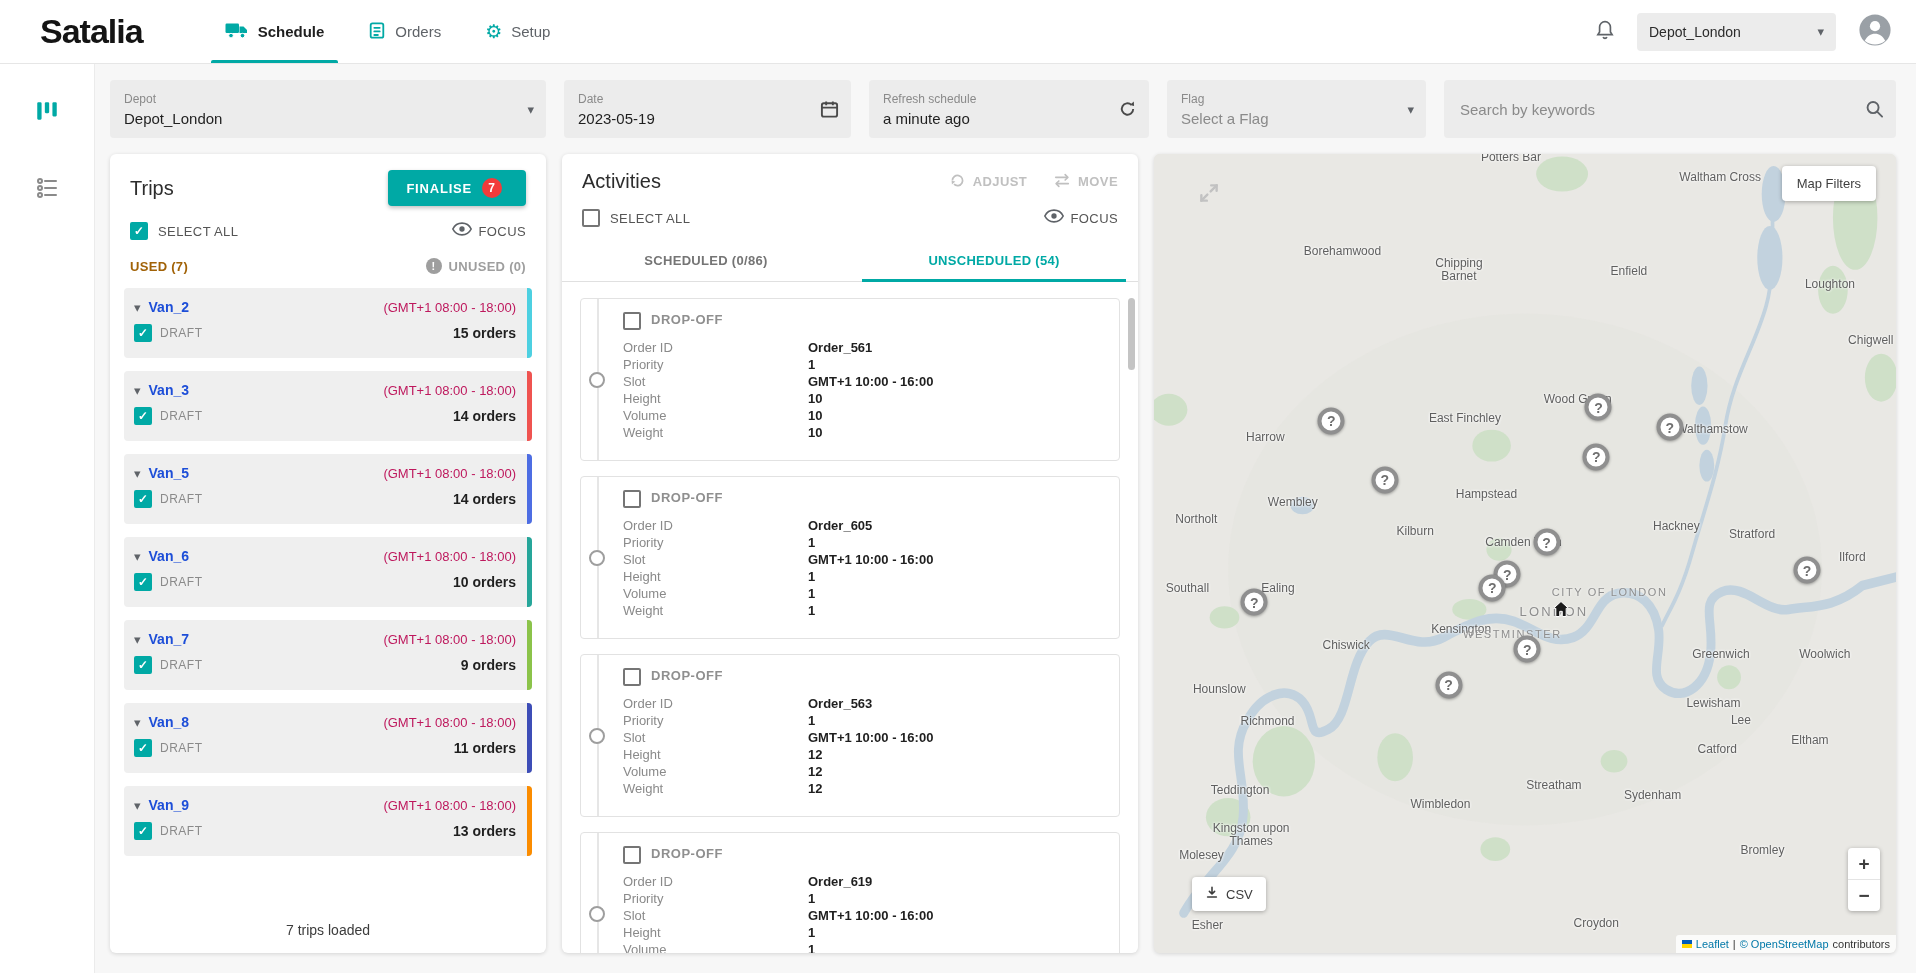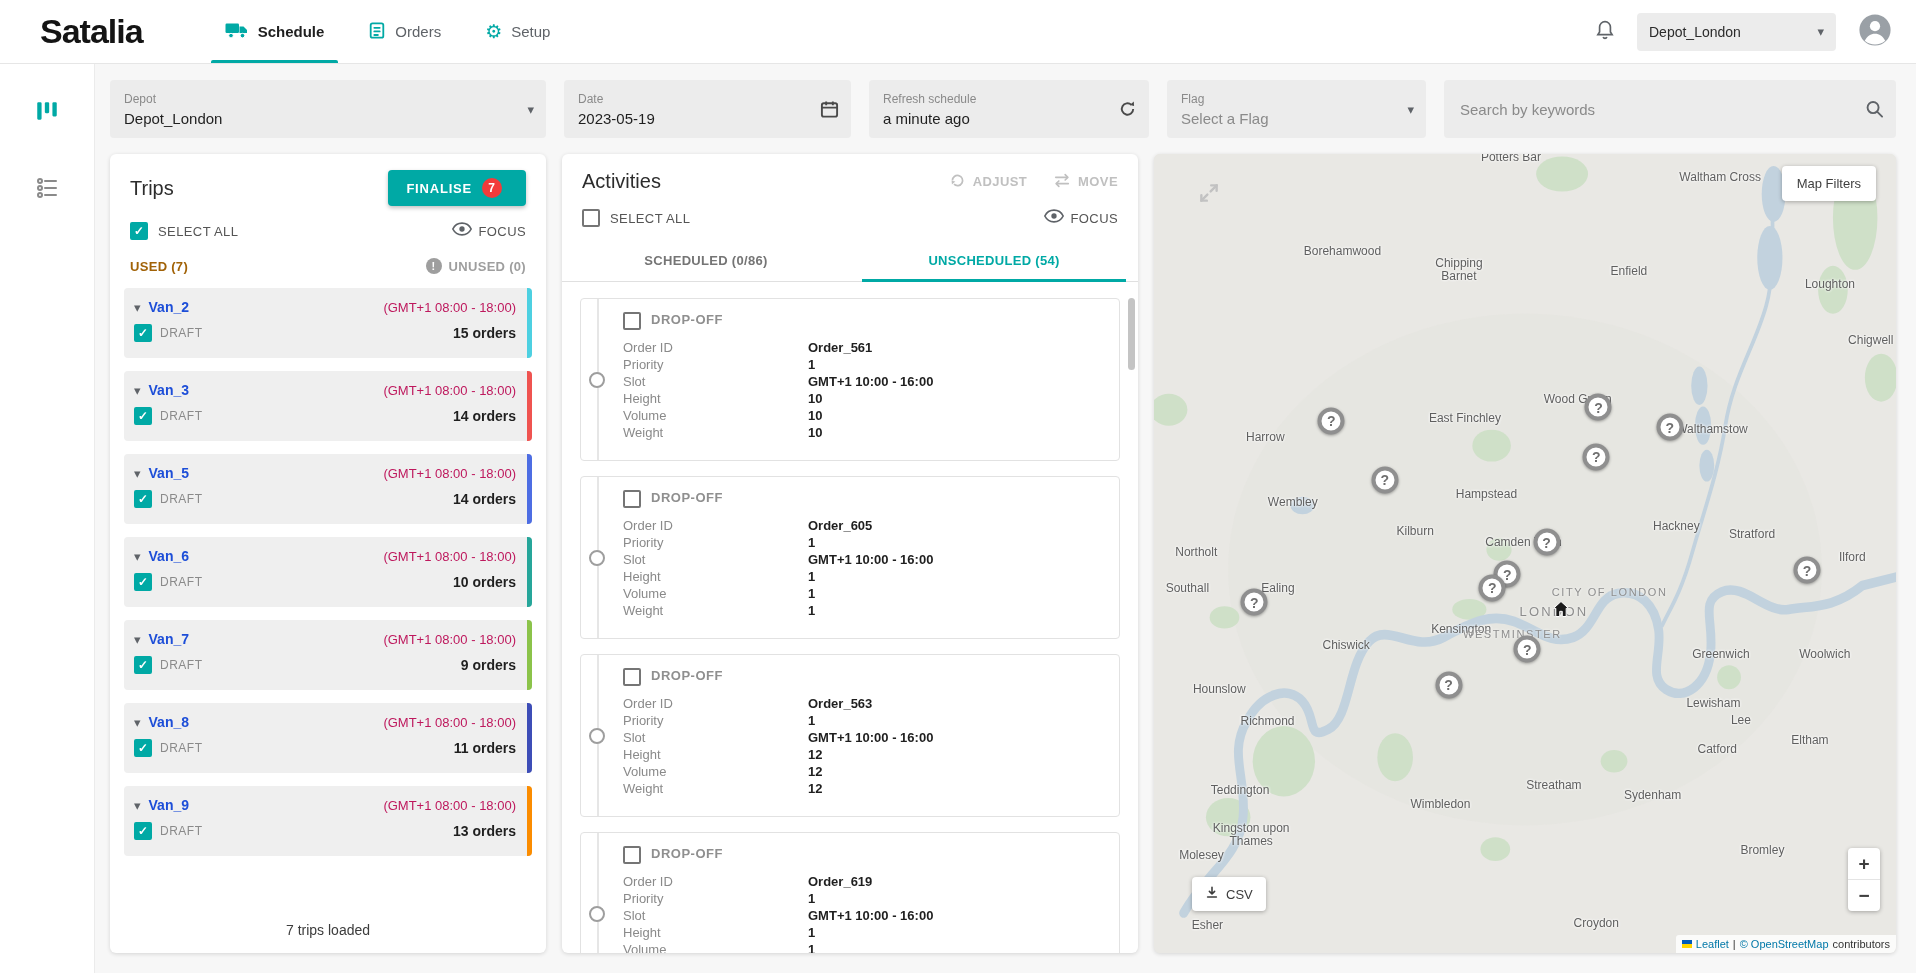--- a/index.html
+++ b/index.html
@@ -563,21 +563,21 @@
               <span class="map-town wrap" style="left: 41.1%; top: 14.6%;">Chipping Barnet</span>
               <span class="map-town" style="left: 64%; top: 14.7%;">Enfield</span>
               <span class="map-town" style="left: 91.1%; top: 16.3%;">Loughton</span>
               <span class="map-town" style="left: 96.6%; top: 23.3%;">Chigwell</span>
               <span class="map-town" style="left: 41.9%; top: 33.1%;">East Finchley</span>
               <span class="map-town" style="left: 57.1%; top: 30.7%;">Wood Green</span>
               <span class="map-town" style="left: 75.2%; top: 34.4%;">Walthamstow</span>
               <span class="map-town" style="left: 15%; top: 35.4%;">Harrow</span>
               <span class="map-town" style="left: 18.7%; top: 43.6%;">Wembley</span>
               <span class="map-town" style="left: 44.8%; top: 42.6%;">Hampstead</span>
-              <span class="map-town" style="left: 5.7%; top: 45.7%; margin-top: 33px;">Northolt</span>
+              <span class="map-town" style="left: 5.7%; top: 45.7%;">Northolt</span>
               <span class="map-town" style="left: 35.2%; top: 47.2%;">Kilburn</span>
               <span class="map-town" style="left: 49.8%; top: 48.6%;">Camden Town</span>
               <span class="map-town" style="left: 70.4%; top: 46.6%;">Hackney</span>
               <span class="map-town" style="left: 80.6%; top: 47.5%;">Stratford</span>
               <span class="map-town" style="left: 94.1%; top: 50.5%;">Ilford</span>
               <span class="map-town" style="left: 4.5%; top: 54.3%;">Southall</span>
               <span class="map-town" style="left: 16.7%; top: 54.3%;">Ealing</span>
               <span class="map-town" style="left: 41.4%; top: 59.4%;">Kensington</span>
               <span class="map-town" style="left: 25.9%; top: 61.5%;">Chiswick</span>
               <span class="map-town" style="left: 8.8%; top: 66.9%;">Hounslow</span>

